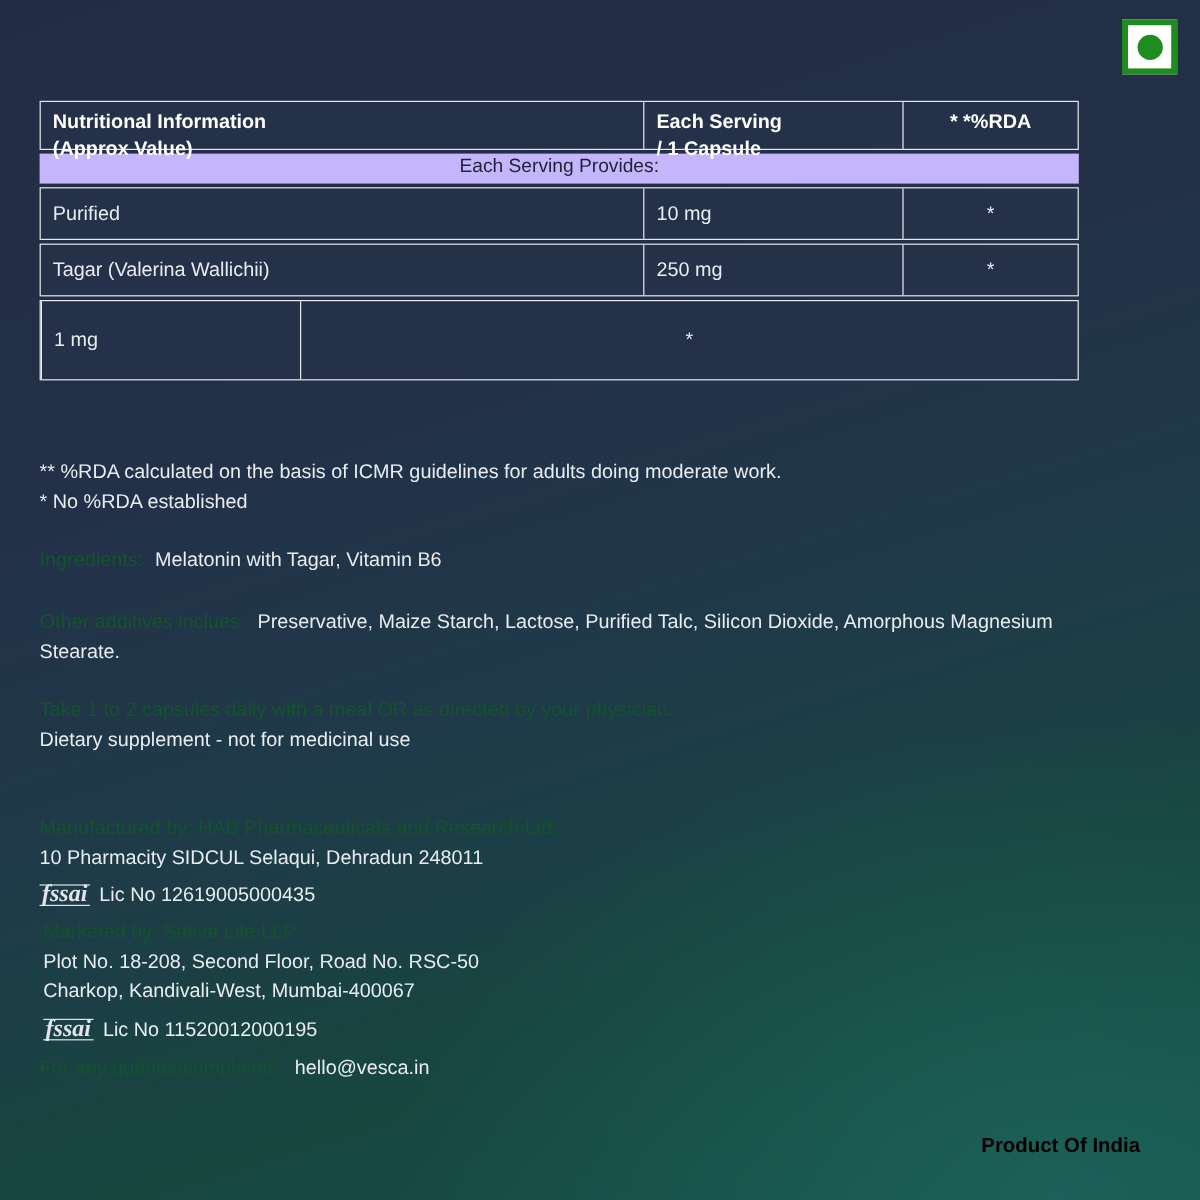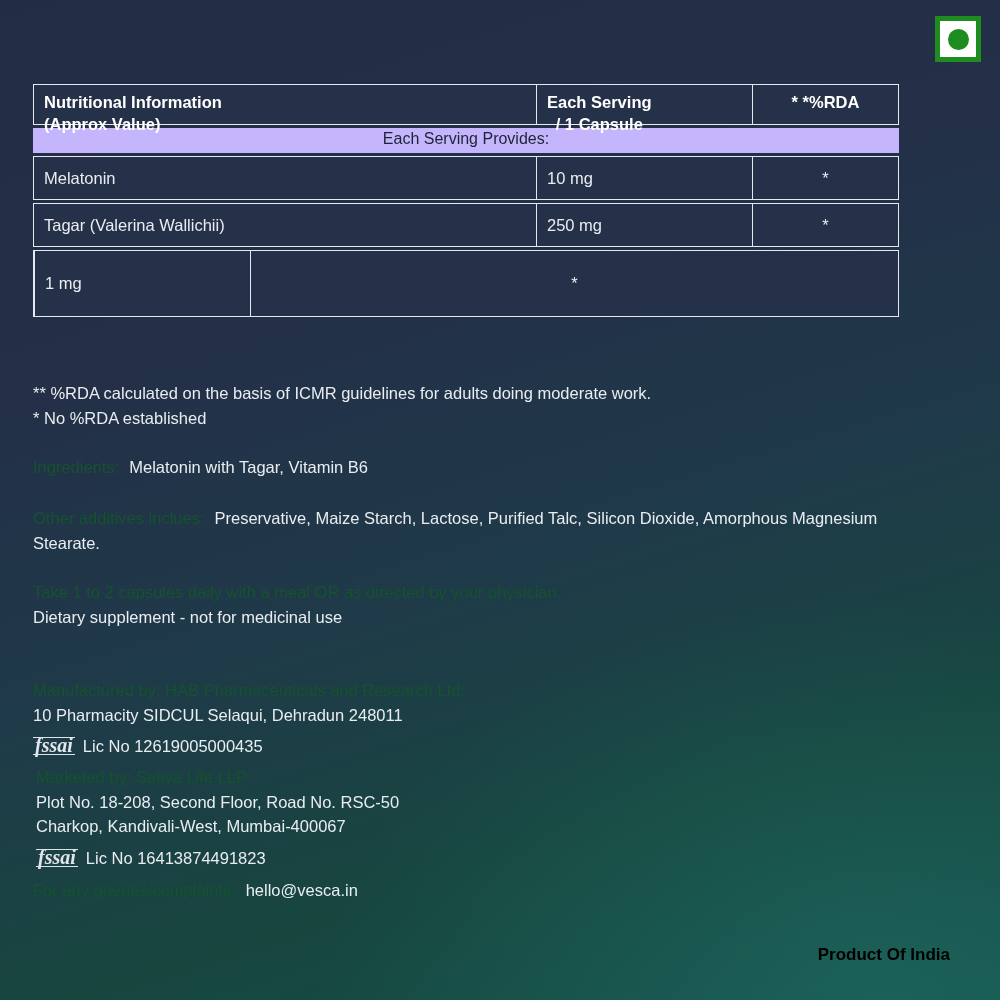--- a/index.html
+++ b/index.html
@@ -30,21 +30,21 @@
   .t-row {
     display:flex;
     border:1.5px solid #e6e9f0;
     background:#253049;
     margin-bottom:3px;
   }
   .t-row.header { font-weight:bold; color:#ffffff; }
   .t-row.header .t-cell { padding-top:6px; align-items:flex-start; }
   .t-cell { display:flex; align-items:center; padding:2px 10px; white-space:pre-line; line-height:1.35; }
   .c1 { width:502px; }
-  .c2 { width:216px; border-left:1.5px solid #e6e9f0;text-align:center; }
+  .c2 { width:216px; border-left:1.5px solid #e6e9f0; }
   .c3 { flex:1; border-left:1.5px solid #e6e9f0; justify-content:center; text-align:center; }
   .r-head { height:41px; }
   .r-sm { height:44px; }
   .r-lg { height:67px; }
   .spanner {
     background:#c4b5fd; color:#1d2435;
     text-align:center; font-size:16px;
     padding:1px 0 3px 0; margin-bottom:3px; line-height:1.3;
   }
 
@@ -78,21 +78,21 @@
 <div class="nutri">
   <div class="t-row header r-head">
     <div class="t-cell c1">Nutritional Information
 (Approx Value)</div>
     <div class="t-cell c2">Each Serving
 / 1 Capsule</div>
     <div class="t-cell c3">* *%RDA</div>
   </div>
   <div class="spanner">Each Serving Provides:</div>
   <div class="t-row r-sm">
-    <div class="t-cell c1">Melatonin</div>
+    <div class="t-cell c1">Purified</div>
     <div class="t-cell c2">10 mg</div>
     <div class="t-cell c3">*</div>
   </div>
   <div class="t-row r-sm">
     <div class="t-cell c1">Tagar (Valerina Wallichii)</div>
     <div class="t-cell c2">250 mg</div>
     <div class="t-cell c3">*</div>
   </div>
   <div class="t-row r-lg">
     <div class="t-cell c2">1 mg</div>
@@ -124,21 +124,21 @@
   <div>
     <span class="fssai">fssai</span><span>Lic No 12619005000435</span>
   </div>
 </div>
 
 <div class="blk" style="top:765px; left:36px;">
   <div class="b">Marketed by: Sativa Life LLP</div>
   <div>Plot No. 18-208, Second Floor, Road No. RSC-50</div>
   <div>Charkop, Kandivali-West, Mumbai-400067</div>
   <div>
-    <span class="fssai">fssai</span><span>Lic No 16413874491823</span>
+    <span class="fssai">fssai</span><span>Lic No 11520012000195</span>
   </div>
 </div>
 
 <div class="blk" style="top:878px;">
   <span class="b">For any queries/complaints:</span><span class="sp2"></span><span>hello@vesca.in</span>
 </div>
 
 <div class="origin">Product Of India</div>
 
 </body></html>

